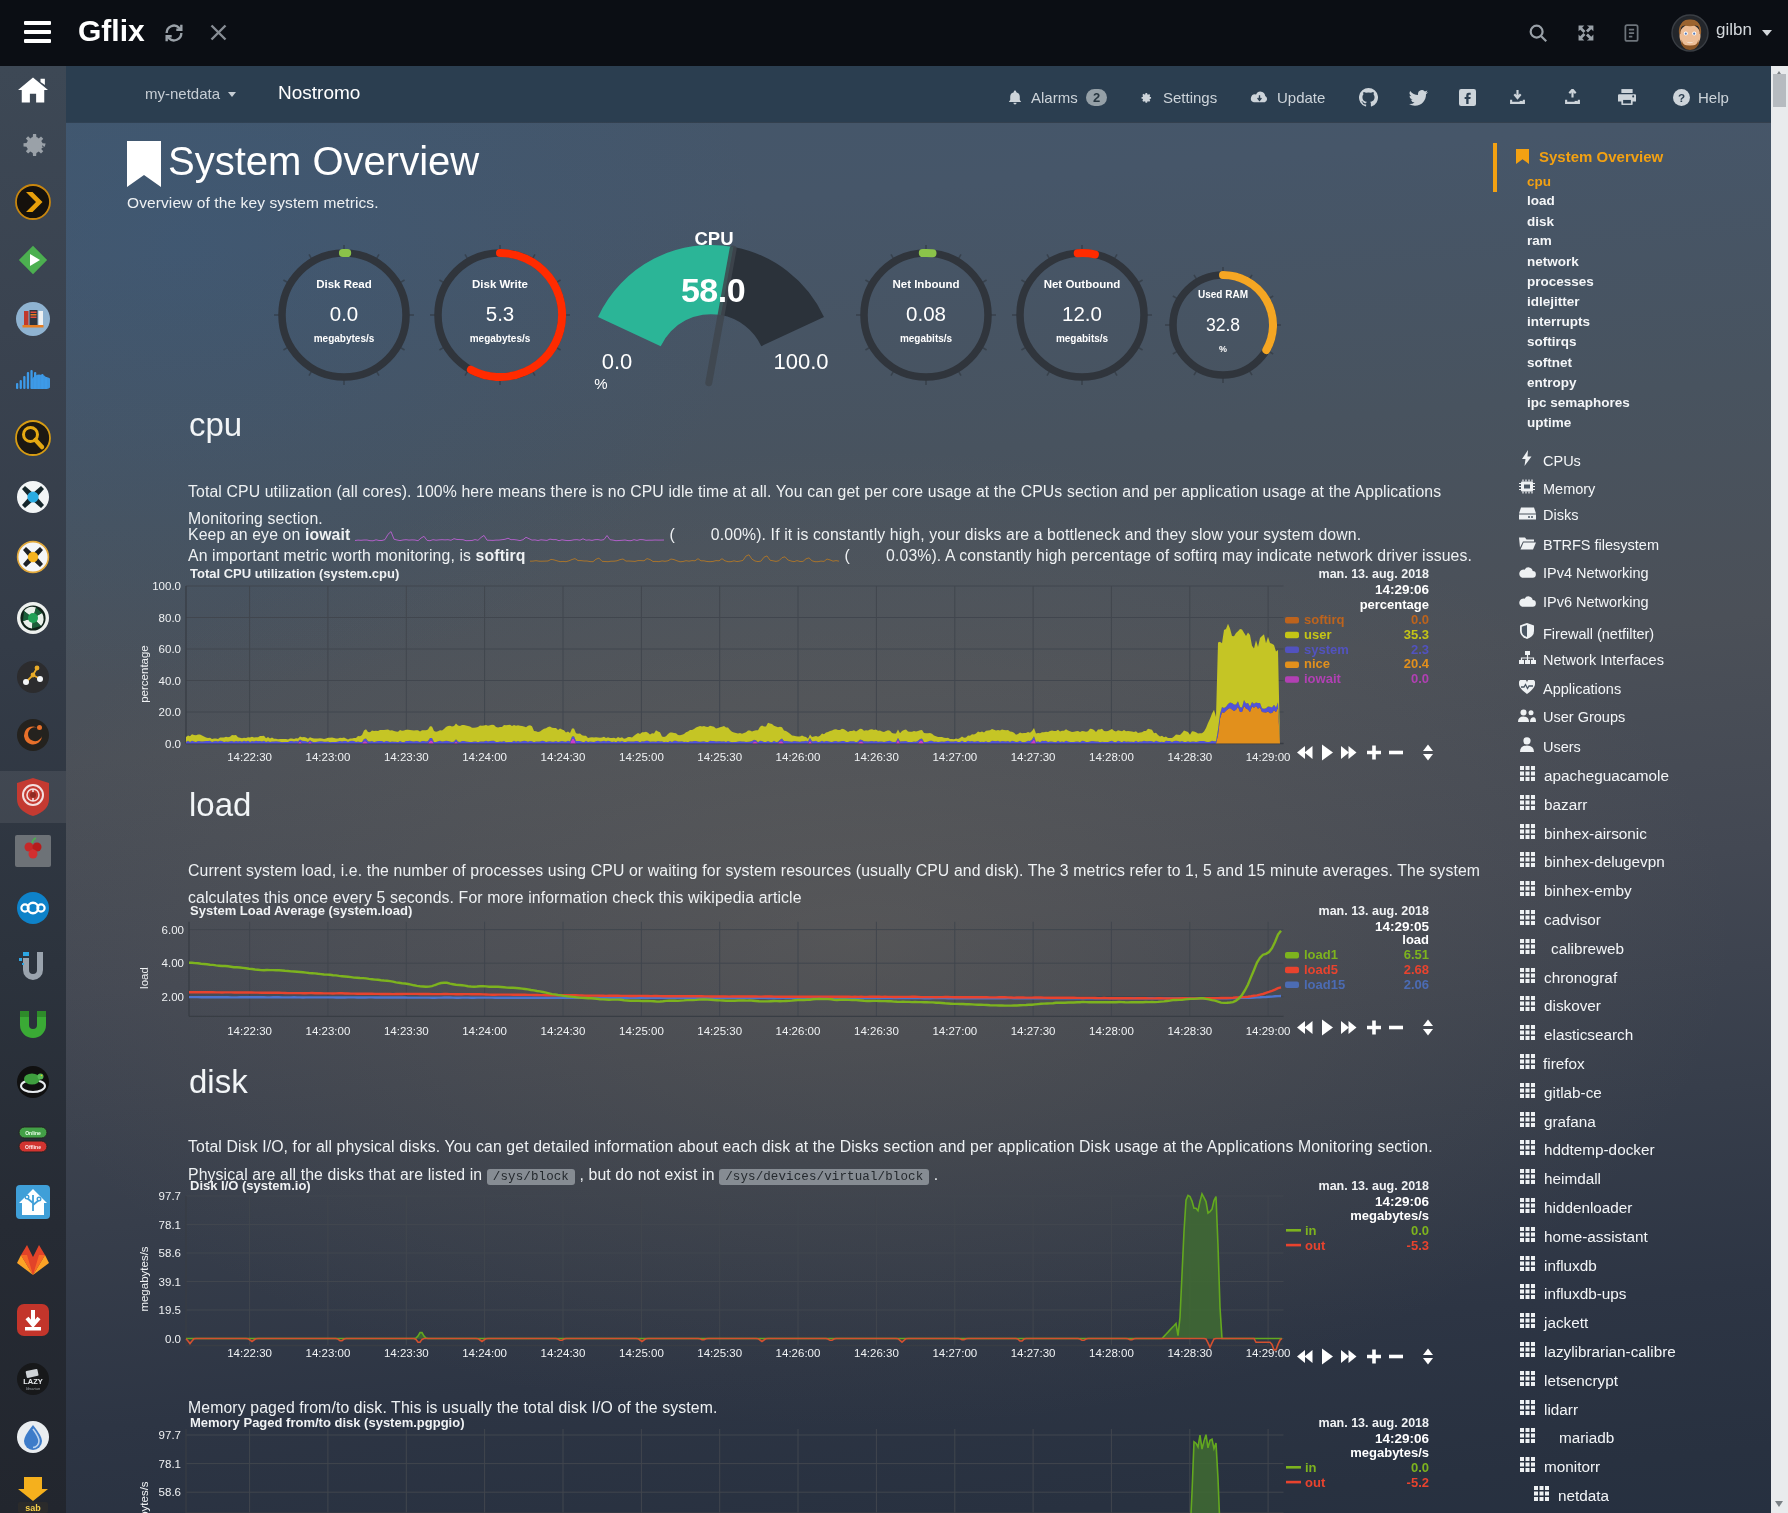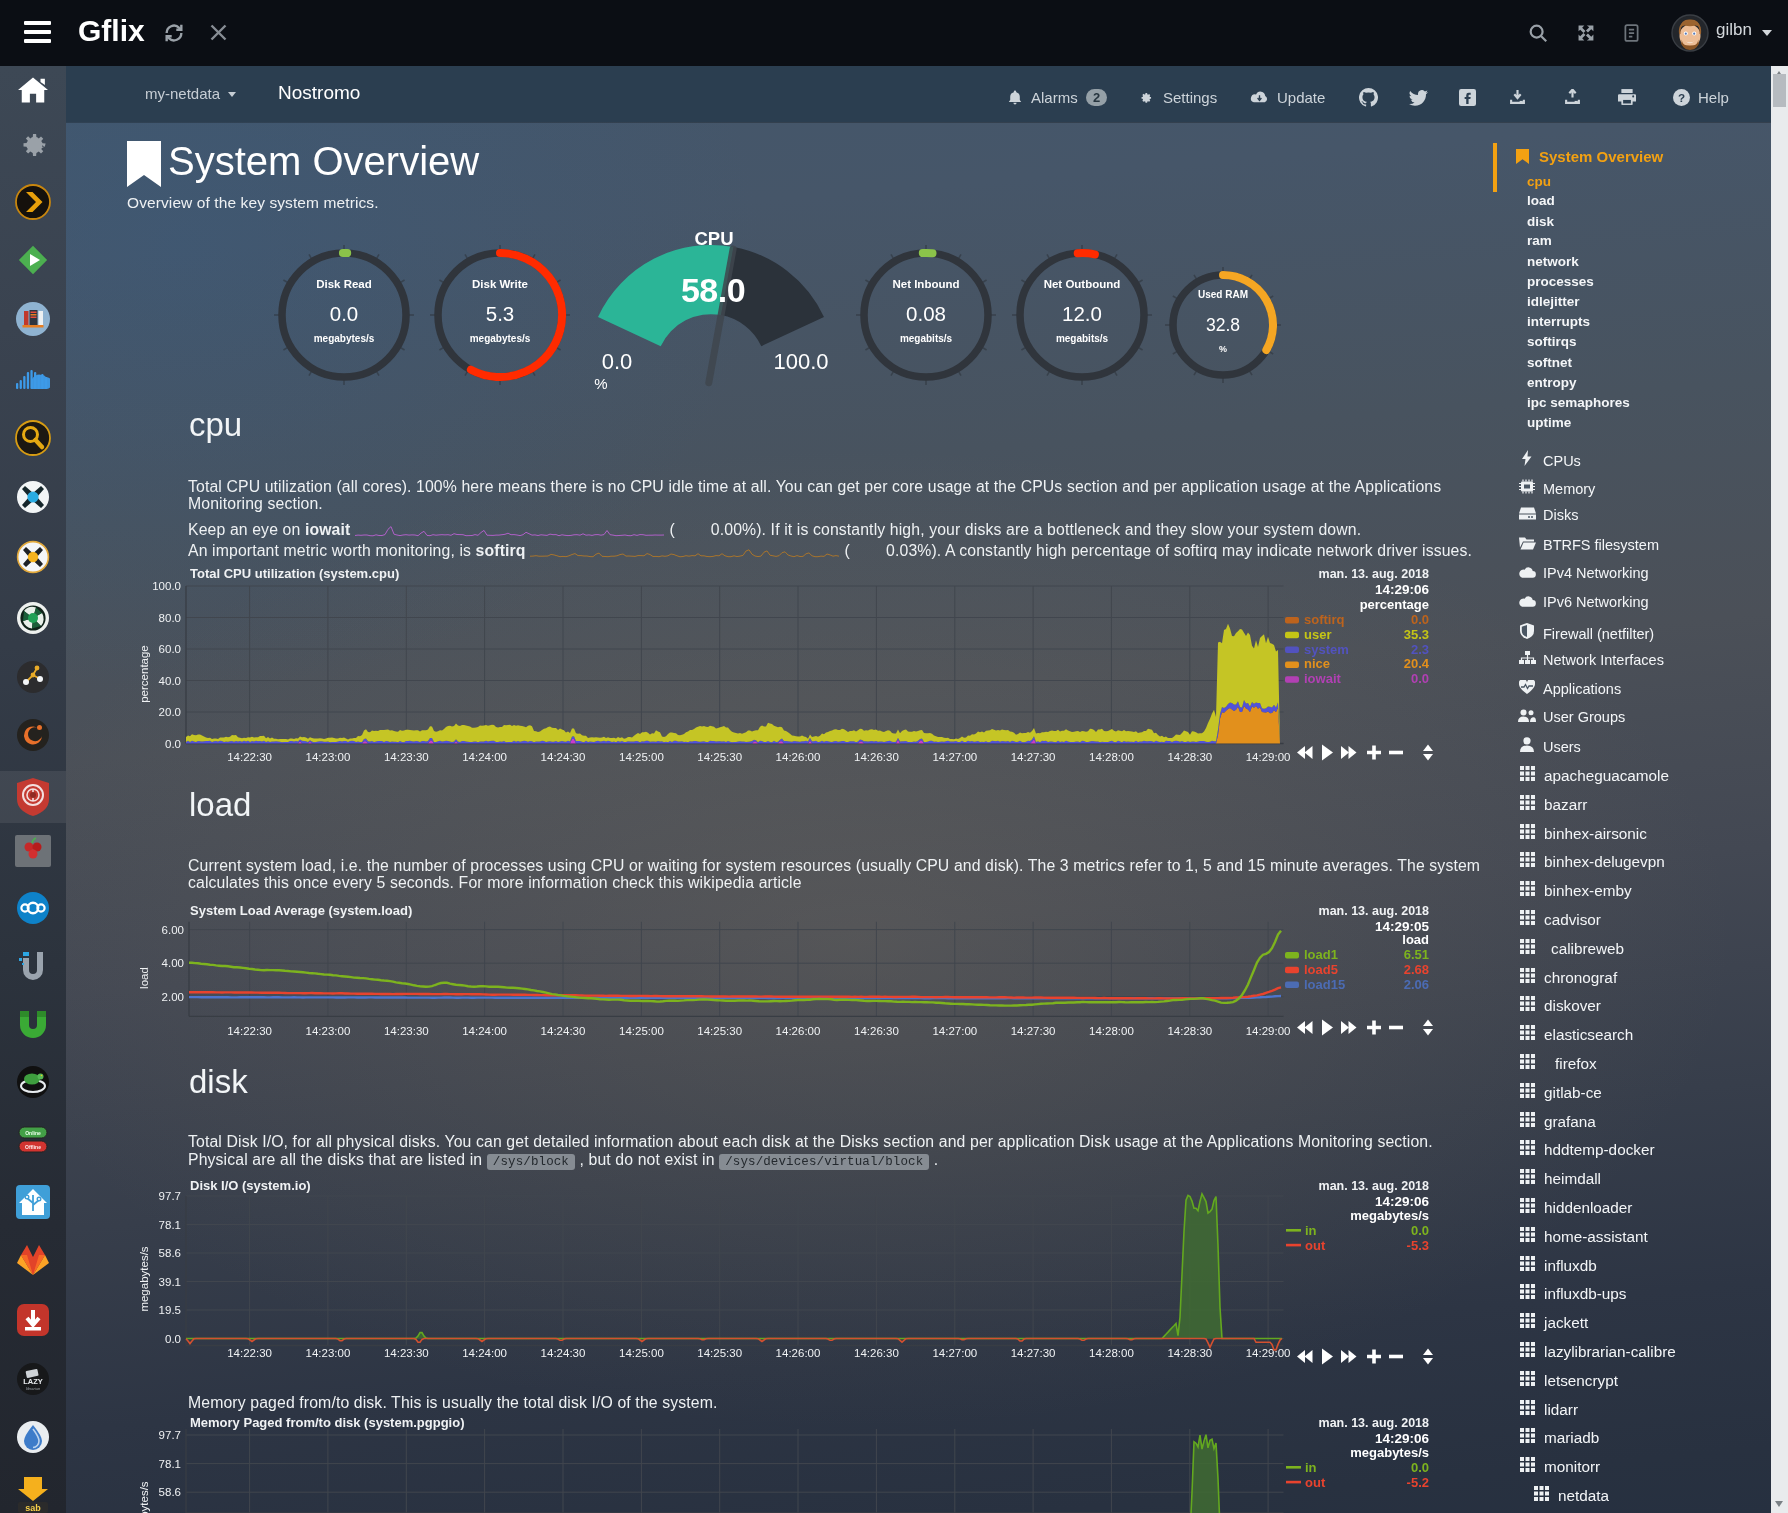--- a/index.html
+++ b/index.html
@@ -36,21 +36,21 @@
 .ritem{position:absolute;white-space:nowrap}
 .r-or{color:#f3a112;font-weight:bold}
 .rsub{font-size:13.5px;font-weight:bold;color:#f4f6f8}
 .rsec{font-size:14.5px;color:#f4f6f8}
 .rapp{font-size:15.3px;color:#f4f6f8}
 .rico{display:inline-block;width:22px;text-align:center;margin-right:5px}
 
 #h1t{position:absolute;left:168px;top:139px;color:#fff;font-size:40px;z-index:5}
 #sub1{position:absolute;left:127px;top:194px;color:#eef1f3;font-size:15.5px;letter-spacing:0.1px;z-index:5}
 .sech{position:absolute;left:189px;color:#f2f5f7;font-size:33px;z-index:5}
-.para{position:absolute;left:188px;color:#eef1f3;font-size:15.8px;letter-spacing:0.12px;line-height:17px;z-index:5;white-space:nowrap}
+.para{position:absolute;left:188px;color:#eef1f3;font-size:15.8px;letter-spacing:0.12px;line-height:27px;z-index:5;white-space:nowrap}
 .para b{font-weight:bold}
 .code{font-family:"Liberation Mono",monospace;font-size:12.5px;background:#868c93;color:#24292e;padding:1px 6px;border-radius:3px}
 .spark{vertical-align:-2px}
 </style></head>
 <body>
 <svg width="1788" height="1513" viewBox="0 0 1788 1513" style="position:absolute;left:0;top:0;z-index:4" font-family="Liberation Sans, sans-serif">
     <line x1="409.0" y1="315.0" x2="414.0" y2="315.0" stroke="#2c3239" stroke-width="1.6" opacity="0.55"></line>
     <line x1="400.3" y1="282.5" x2="404.6" y2="280.0" stroke="#2c3239" stroke-width="1.6" opacity="0.55"></line>
     <line x1="376.5" y1="258.7" x2="379.0" y2="254.4" stroke="#2c3239" stroke-width="1.6" opacity="0.55"></line>
     <line x1="344.0" y1="250.0" x2="344.0" y2="245.0" stroke="#2c3239" stroke-width="1.6" opacity="0.55"></line>
@@ -599,21 +599,21 @@
             <rect x="0" y="0" width="4" height="4"></rect>
             <rect x="5.5" y="0" width="4" height="4"></rect>
             <rect x="11" y="0" width="4" height="4"></rect>
             <rect x="0" y="5.5" width="4" height="4"></rect>
             <rect x="5.5" y="5.5" width="4" height="4"></rect>
             <rect x="11" y="5.5" width="4" height="4"></rect>
             <rect x="0" y="11" width="4" height="4"></rect>
             <rect x="5.5" y="11" width="4" height="4"></rect>
             <rect x="11" y="11" width="4" height="4"></rect>
           </g>
-        </svg></span><span style="margin-left:12px">firefox</span></div>
+        </svg></span><span style="margin-left:0">firefox</span></div>
 <div class="ritem rapp" style="left:26px;top:942.7999999999995px"><span class="rico"><svg width="15" height="15" viewBox="0 0 15 15" fill="#eef1f3">
           <g>
             <rect x="0" y="0" width="4" height="4"></rect>
             <rect x="5.5" y="0" width="4" height="4"></rect>
             <rect x="11" y="0" width="4" height="4"></rect>
             <rect x="0" y="5.5" width="4" height="4"></rect>
             <rect x="5.5" y="5.5" width="4" height="4"></rect>
             <rect x="11" y="5.5" width="4" height="4"></rect>
             <rect x="0" y="11" width="4" height="4"></rect>
             <rect x="5.5" y="11" width="4" height="4"></rect>
@@ -768,21 +768,21 @@
             <rect x="0" y="0" width="4" height="4"></rect>
             <rect x="5.5" y="0" width="4" height="4"></rect>
             <rect x="11" y="0" width="4" height="4"></rect>
             <rect x="0" y="5.5" width="4" height="4"></rect>
             <rect x="5.5" y="5.5" width="4" height="4"></rect>
             <rect x="11" y="5.5" width="4" height="4"></rect>
             <rect x="0" y="11" width="4" height="4"></rect>
             <rect x="5.5" y="11" width="4" height="4"></rect>
             <rect x="11" y="11" width="4" height="4"></rect>
           </g>
-        </svg></span><span style="margin-left:1px">mariadb</span></div>
+        </svg></span><span style="margin-left:16px">mariadb</span></div>
 <div class="ritem rapp" style="left:26px;top:1317.199999999999px"><span class="rico"><svg width="15" height="15" viewBox="0 0 15 15" fill="#eef1f3">
           <g>
             <rect x="0" y="0" width="4" height="4"></rect>
             <rect x="5.5" y="0" width="4" height="4"></rect>
             <rect x="11" y="0" width="4" height="4"></rect>
             <rect x="0" y="5.5" width="4" height="4"></rect>
             <rect x="5.5" y="5.5" width="4" height="4"></rect>
             <rect x="11" y="5.5" width="4" height="4"></rect>
             <rect x="0" y="11" width="4" height="4"></rect>
             <rect x="5.5" y="11" width="4" height="4"></rect>

